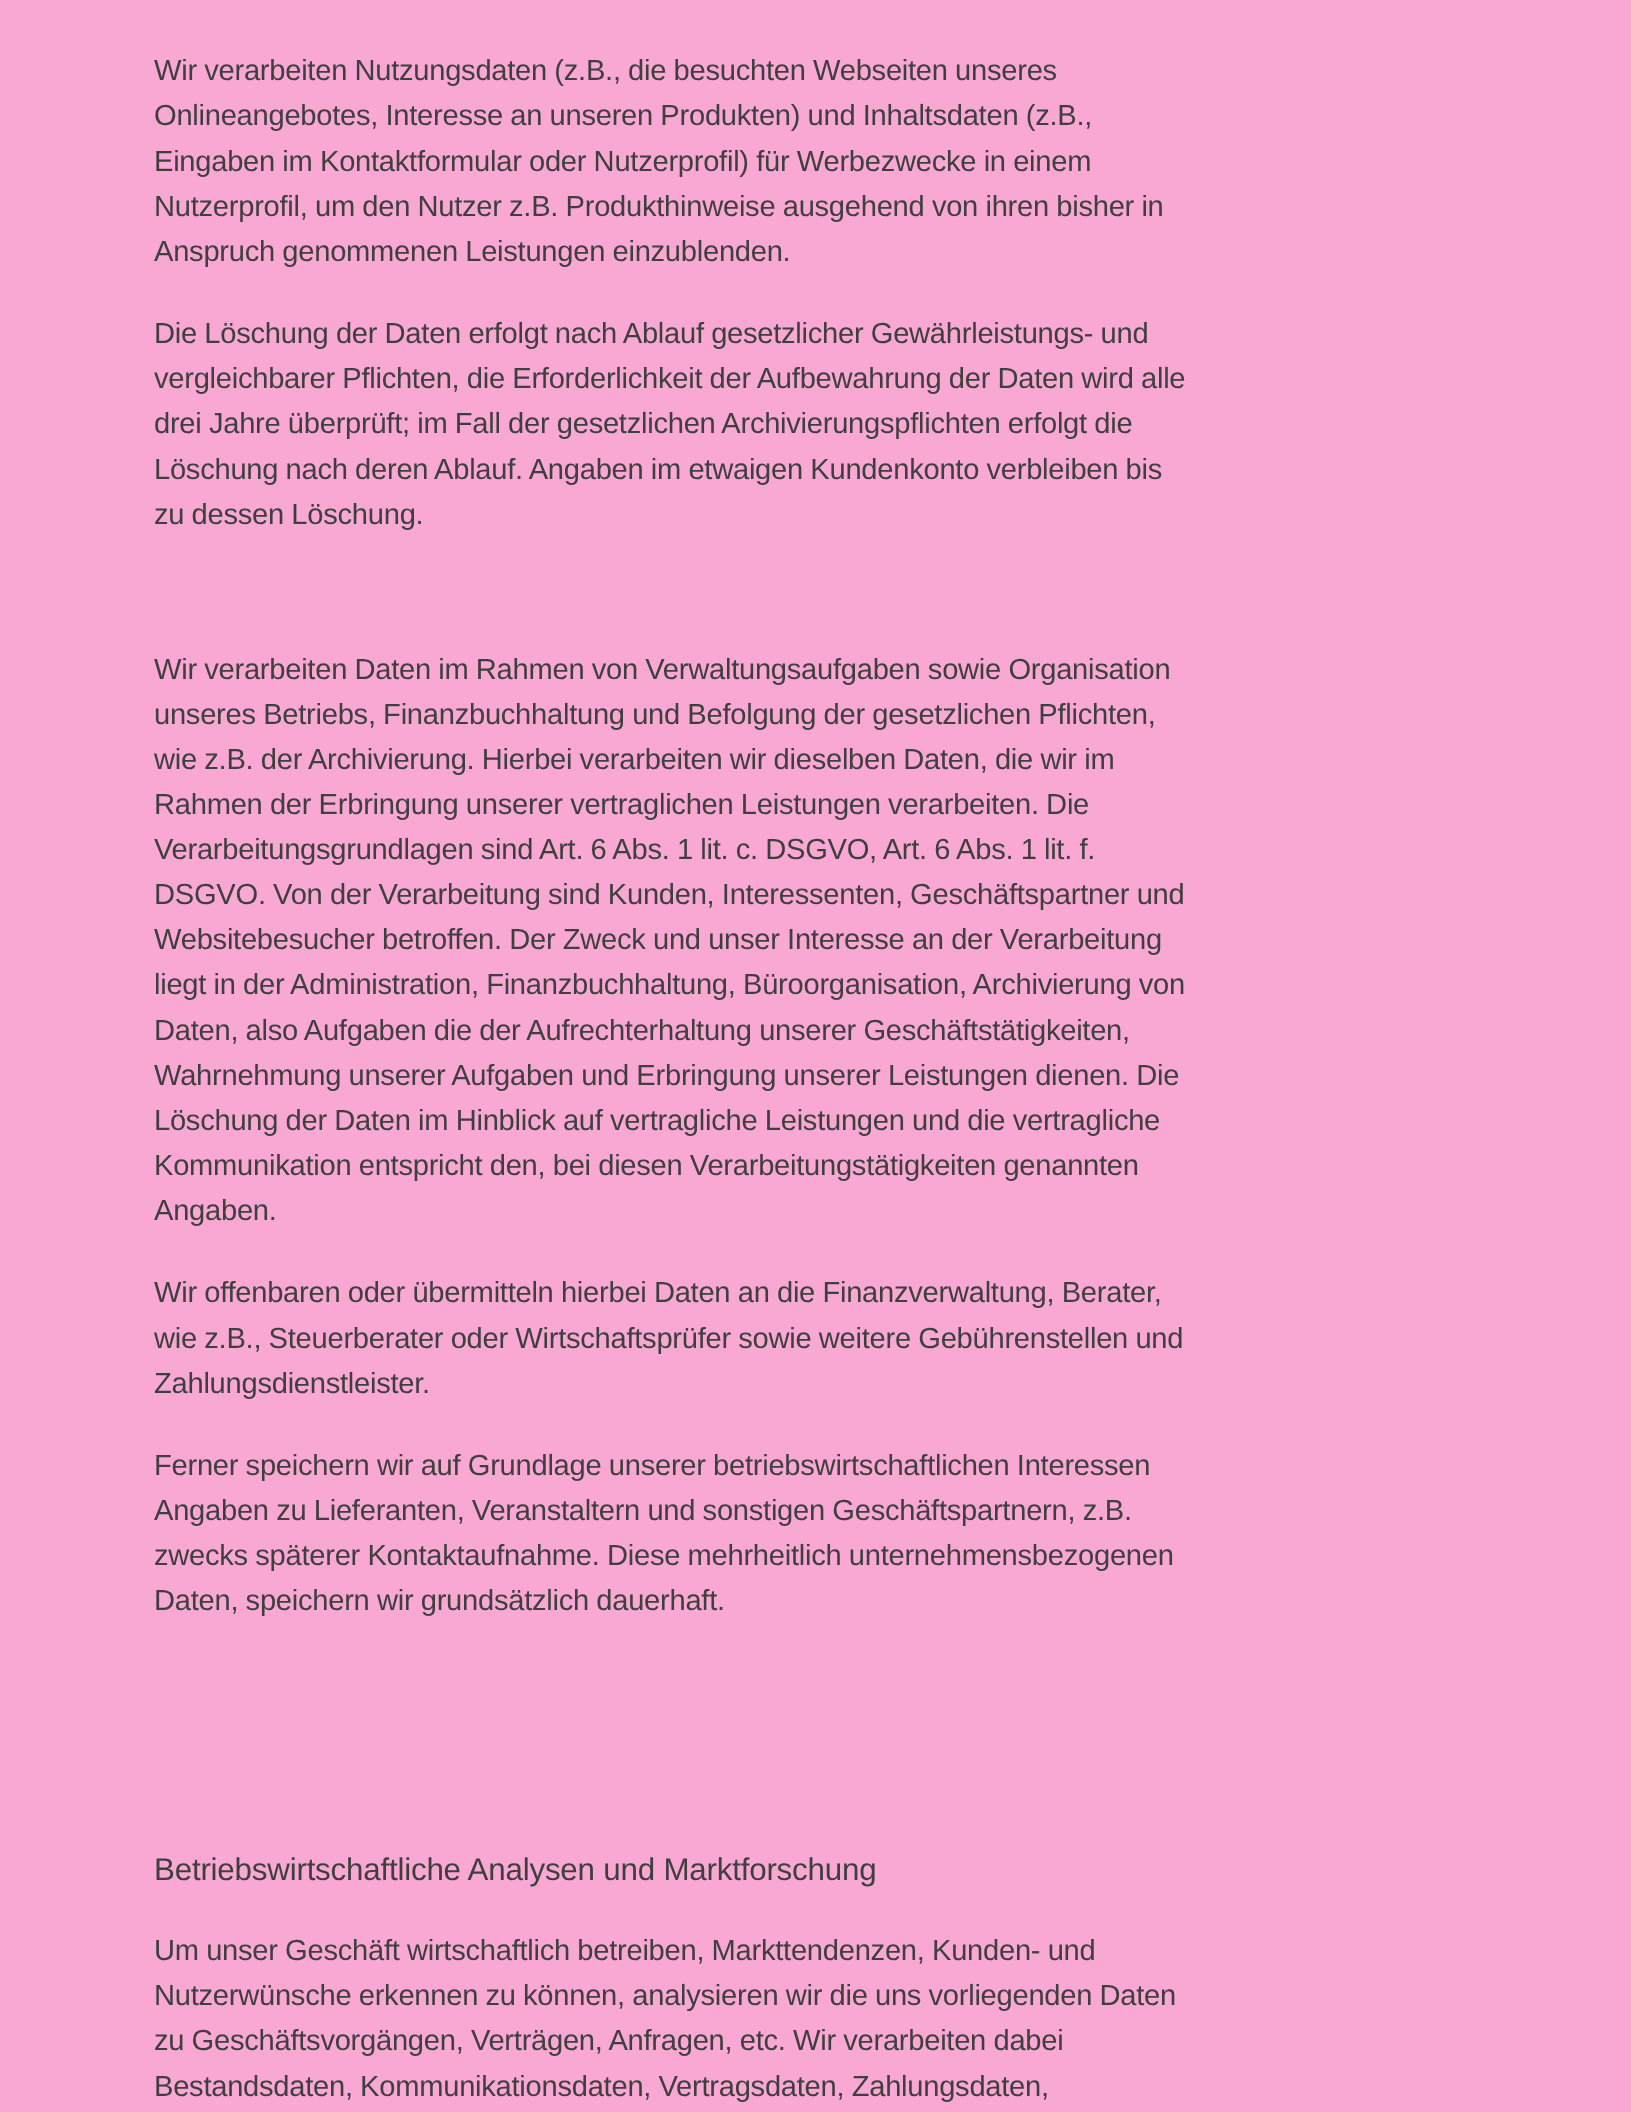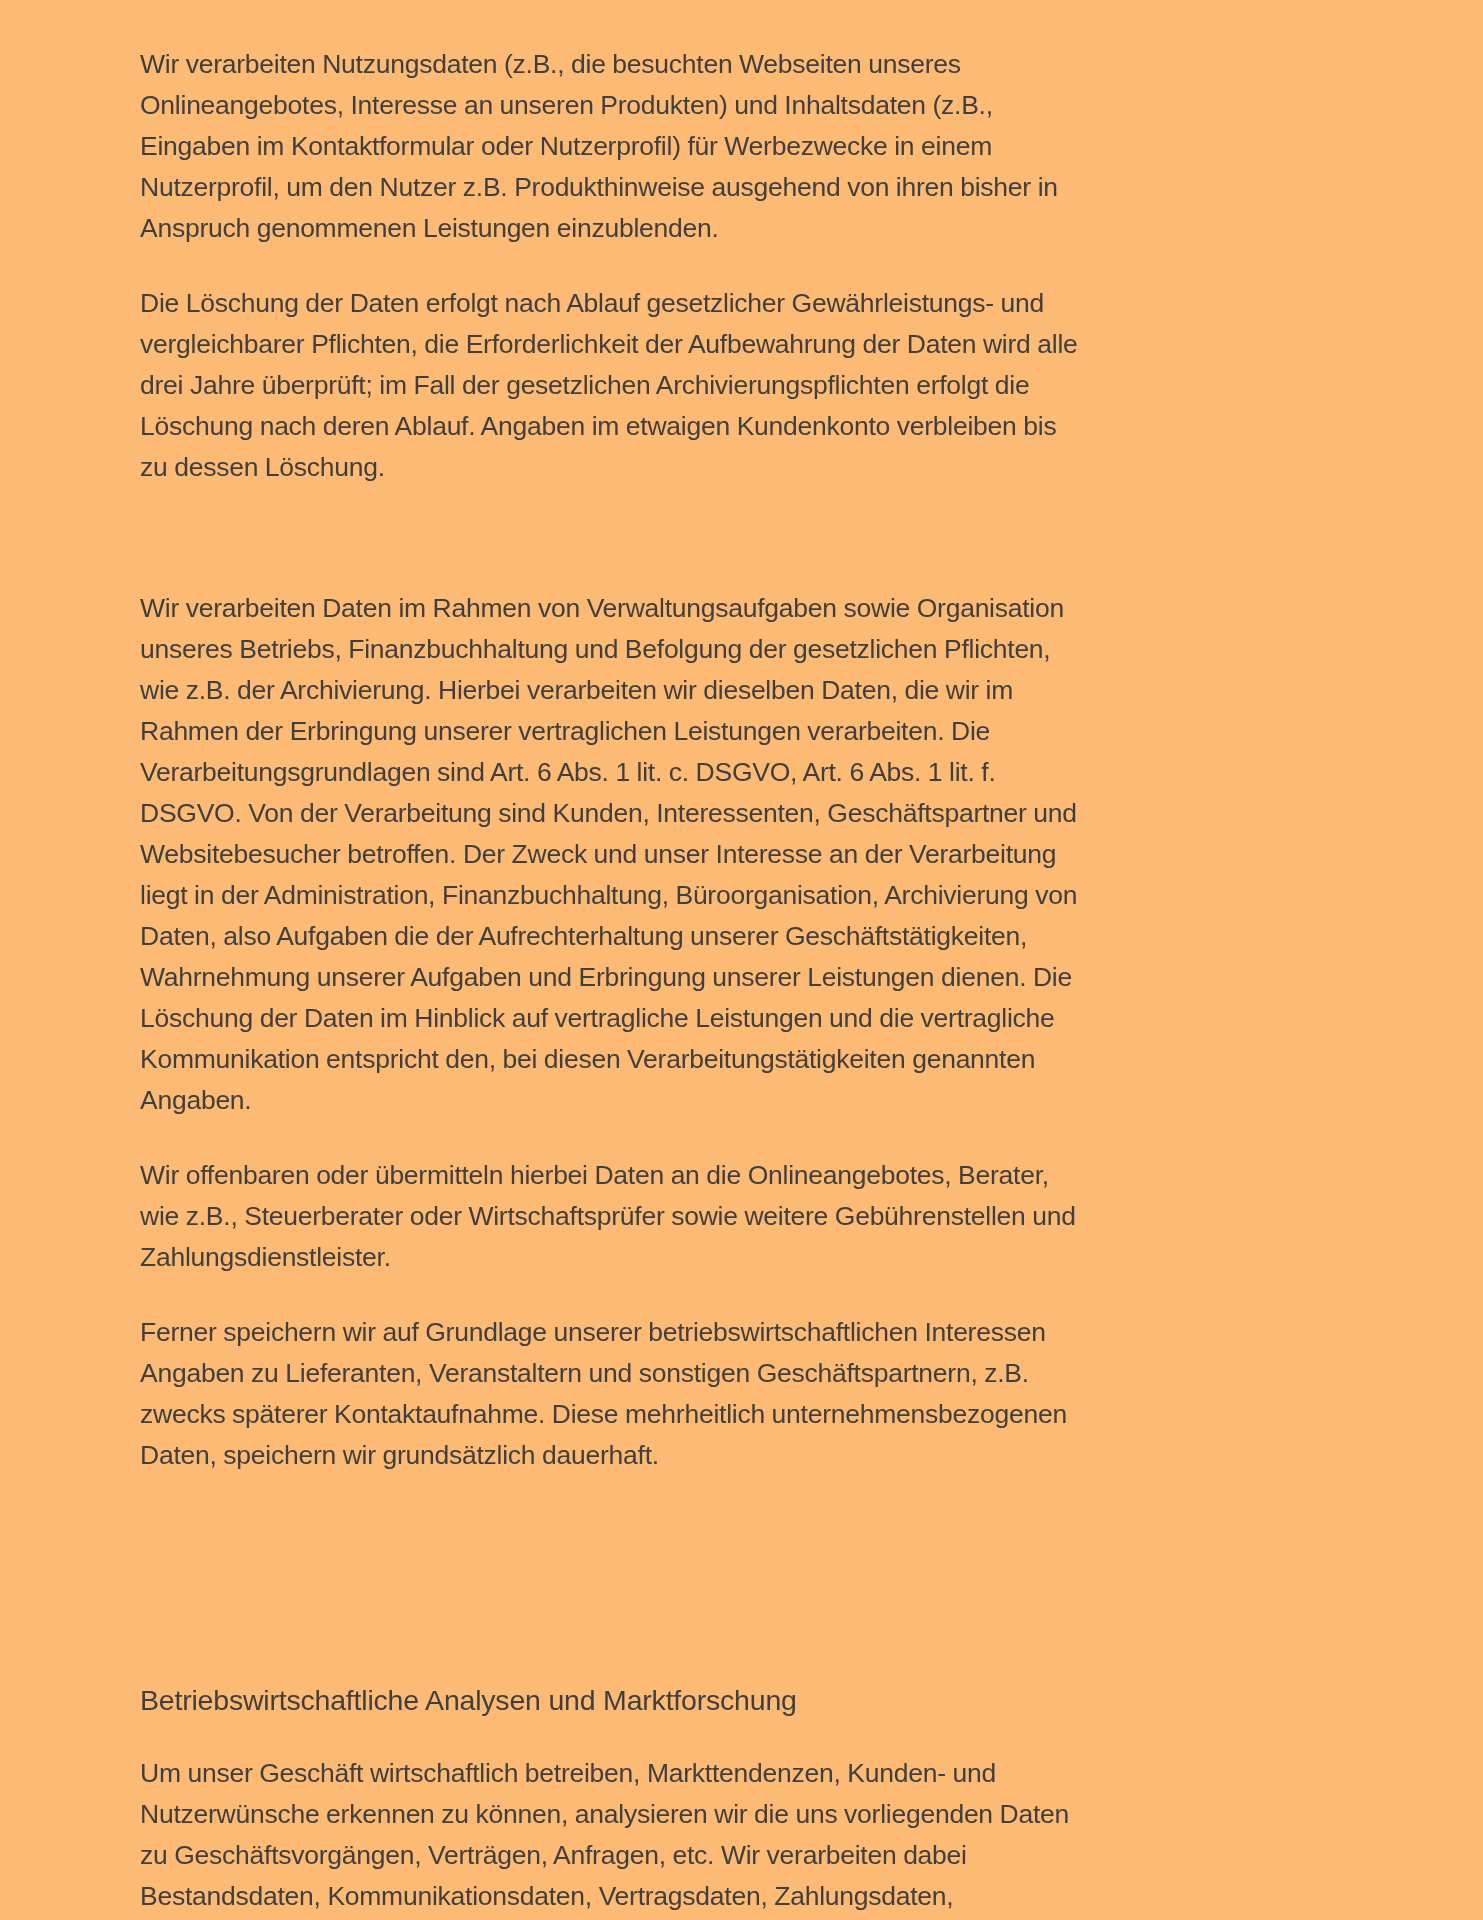--- a/index.html
+++ b/index.html
@@ -11,21 +11,21 @@
     width: 1483px;
     height: 1920px;
     font-family: "Liberation Sans", "DejaVu Sans", sans-serif;
     color: #3c3c3c;
     overflow: hidden;
   }
   .page {
     position: relative;
     width: 1483px;
     height: 1920px;
-    background: #fdba74;
+    background: #f9a8d4;
     box-sizing: border-box;
   }
   .content {
     position: absolute;
     left: 140px;
     top: 44px;
     width: 945px;
   }
   p.para {
     margin: 0 0 34px 0;
@@ -57,21 +57,21 @@
 
     <p class="para">Wir verarbeiten Nutzungsdaten (z.B., die besuchten Webseiten unseres Onlineangebotes, Interesse an unseren Produkten) und Inhaltsdaten (z.B., Eingaben im Kontaktformular oder Nutzerprofil) für Werbezwecke in einem Nutzerprofil, um den Nutzer z.B. Produkthinweise ausgehend von ihren bisher in Anspruch genommenen Leistungen einzublenden.</p>
 
     <p class="para">Die Löschung der Daten erfolgt nach Ablauf gesetzlicher Gewährleistungs- und vergleichbarer Pflichten, die Erforderlichkeit der Aufbewahrung der Daten wird alle drei Jahre überprüft; im Fall der gesetzlichen Archivierungspflichten erfolgt die Löschung nach deren Ablauf. Angaben im etwaigen Kundenkonto verbleiben bis zu dessen Löschung.</p>
 
     <div class="gap-large"></div>
 
 
     <p class="para">Wir verarbeiten Daten im Rahmen von Verwaltungsaufgaben sowie Organisation unseres Betriebs, Finanzbuchhaltung und Befolgung der gesetzlichen Pflichten, wie z.B. der Archivierung. Hierbei verarbeiten wir dieselben Daten, die wir im Rahmen der Erbringung unserer vertraglichen Leistungen verarbeiten. Die Verarbeitungsgrundlagen sind Art. 6 Abs. 1 lit. c. DSGVO, Art. 6 Abs. 1 lit. f. DSGVO. Von der Verarbeitung sind Kunden, Interessenten, Geschäftspartner und Websitebesucher betroffen. Der Zweck und unser Interesse an der Verarbeitung liegt in der Administration, Finanzbuchhaltung, Büroorganisation, Archivierung von Daten, also Aufgaben die der Aufrechterhaltung unserer Geschäftstätigkeiten, Wahrnehmung unserer Aufgaben und Erbringung unserer Leistungen dienen. Die Löschung der Daten im Hinblick auf vertragliche Leistungen und die vertragliche Kommunikation entspricht den, bei diesen Verarbeitungstätigkeiten genannten Angaben.</p>
 
-    <p class="para">Wir offenbaren oder übermitteln hierbei Daten an die Onlineangebotes, Berater, wie z.B., Steuerberater oder Wirtschaftsprüfer sowie weitere Gebührenstellen und Zahlungsdienstleister.</p>
+    <p class="para">Wir offenbaren oder übermitteln hierbei Daten an die Finanzverwaltung, Berater, wie z.B., Steuerberater oder Wirtschaftsprüfer sowie weitere Gebührenstellen und Zahlungsdienstleister.</p>
 
     <p class="para">Ferner speichern wir auf Grundlage unserer betriebswirtschaftlichen Interessen Angaben zu Lieferanten, Veranstaltern und sonstigen Geschäftspartnern, z.B. zwecks späterer Kontaktaufnahme. Diese mehrheitlich unternehmensbezogenen Daten, speichern wir grundsätzlich dauerhaft.</p>
 
     <div class="gap-xlarge"></div>
 
     <h2 class="section-heading">Betriebswirtschaftliche Analysen und Marktforschung</h2>
 
     <p class="para">Um unser Geschäft wirtschaftlich betreiben, Markttendenzen, Kunden- und Nutzerwünsche erkennen zu können, analysieren wir die uns vorliegenden Daten zu Geschäftsvorgängen, Verträgen, Anfragen, etc. Wir verarbeiten dabei Bestandsdaten, Kommunikationsdaten, Vertragsdaten, Zahlungsdaten, Nutzungsdaten, Metadaten auf Grundlage des Art. 6 Abs. 1 lit. f. DSGVO, wobei zu den betroffenen Personen Kunden, Interessenten, Geschäftspartner,</p>
 
   </div>

